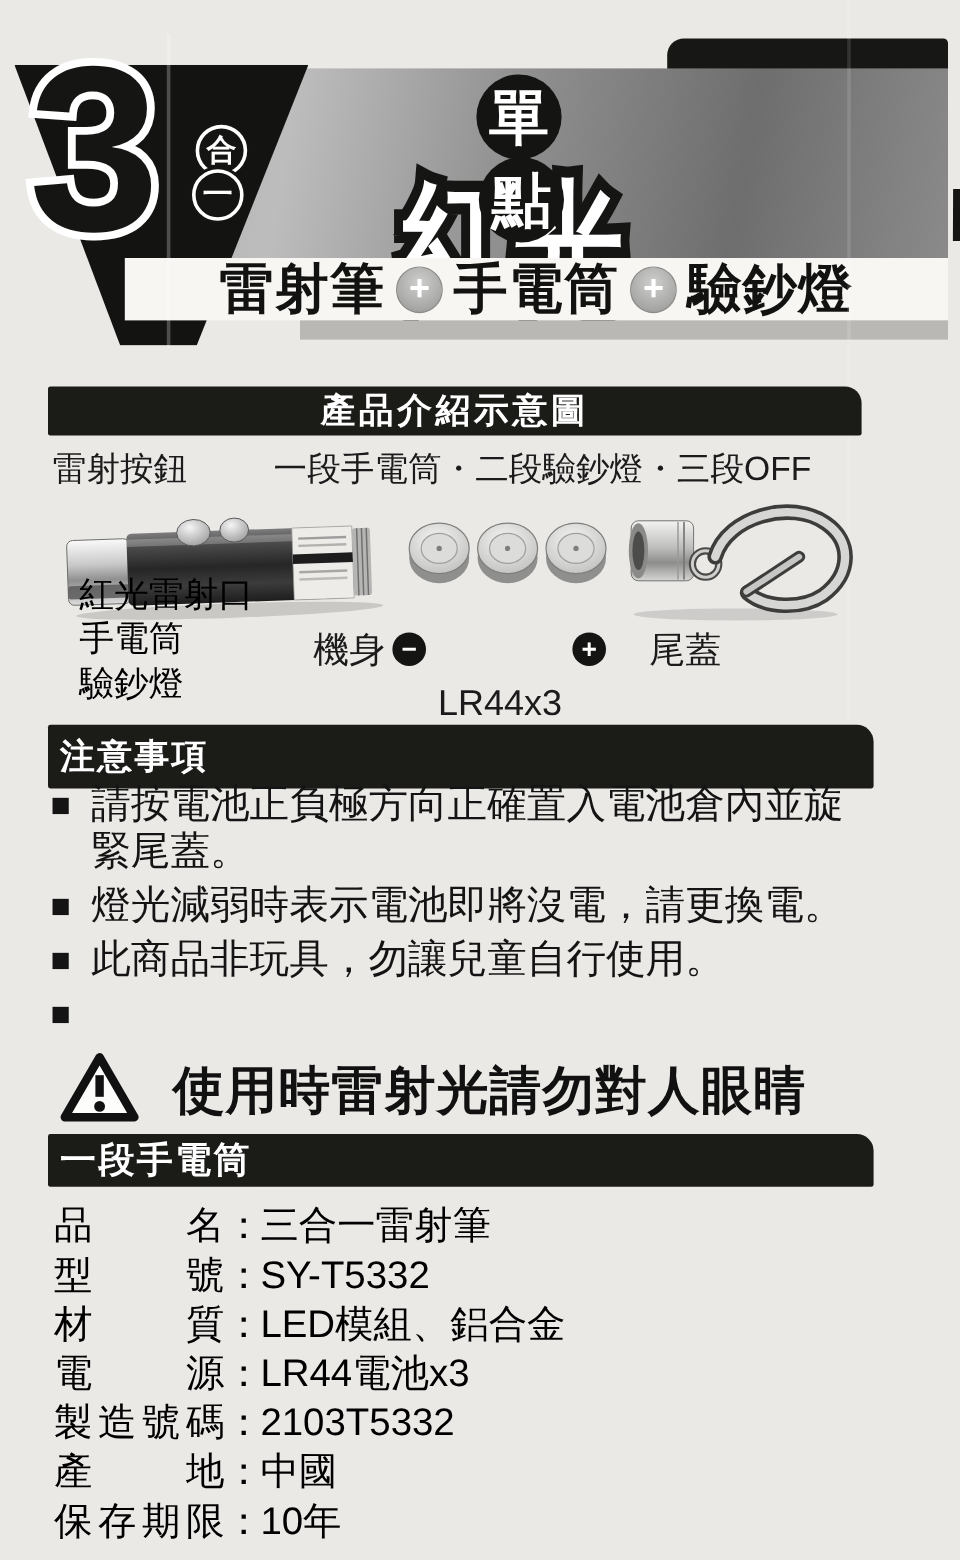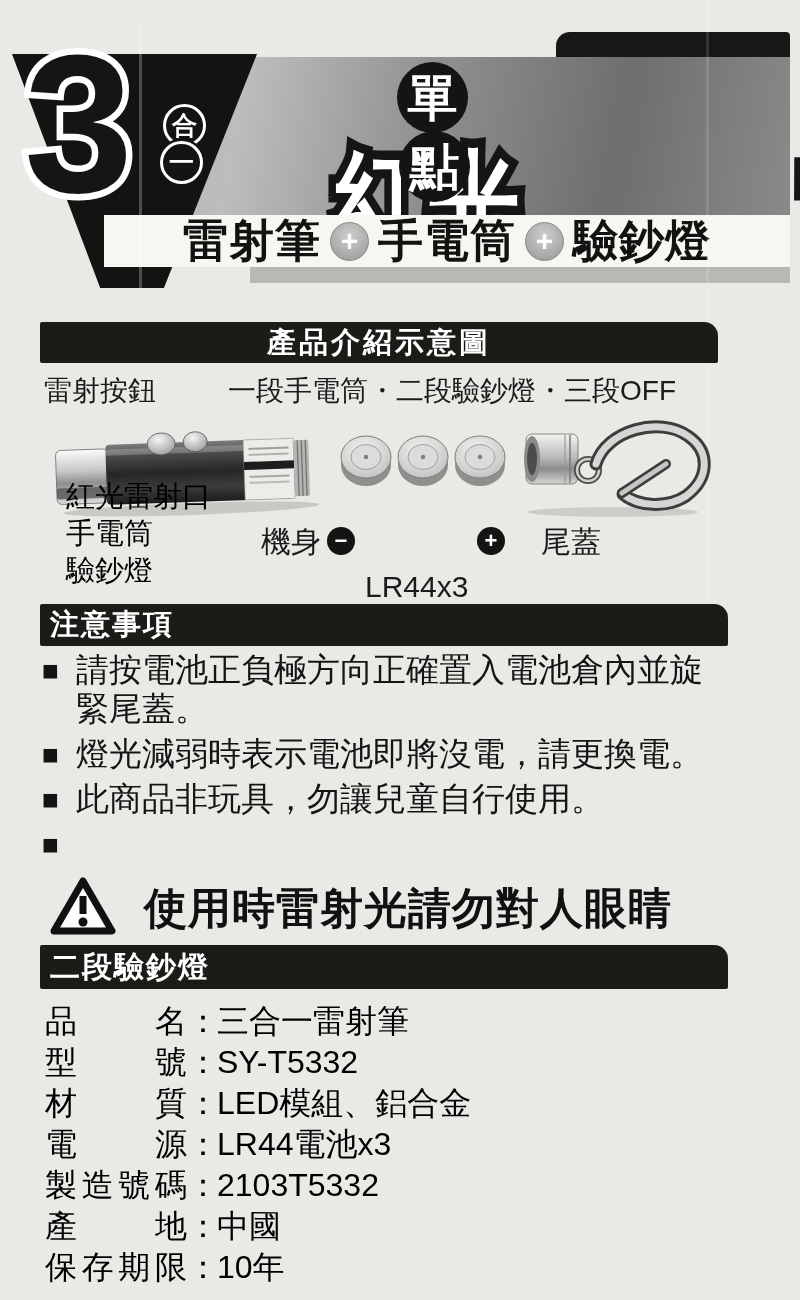--- a/index.html
+++ b/index.html
@@ -40,21 +40,21 @@
   .plus-gray{width:37px;height:37px;border-radius:50%;
       background:radial-gradient(circle at 50% 35%,#cfcfcd 0%,#a7a7a5 70%,#8f8f8d 100%);
       border:1px solid #8a8a88;color:#fff;font-size:30px;font-weight:900;
       display:flex;align-items:center;justify-content:center;line-height:1;}
   .graystrip{left:250px;top:267px;width:540px;height:16px;background:#b9b8b5;}
 
   
   .bar{background:#1b1b18;color:#fff;font-weight:bold;display:flex;align-items:center;
        border-radius:2px 14px 2px 2px;}
   .intro-bar{left:40px;top:322px;width:678px;height:41px;font-size:29px;justify-content:center;letter-spacing:3px;}
-  .notes-bar{left:40px;top:604px;width:678px;height:42px;font-size:29px;padding-left:10px;letter-spacing:2px;}
+  .notes-bar{left:40px;top:604px;width:678px;height:53px;font-size:29px;padding-left:10px;letter-spacing:2px;}
   .specs-bar{left:40px;top:945px;width:678px;height:44px;font-size:30px;padding-left:10px;letter-spacing:2px;}
 
   
   .small-label{font-size:28px;color:#1b1b1b;white-space:nowrap;}
   .front-labels{left:66px;top:478px;font-size:29px;line-height:37px;color:#000000;}
   .pm-icon{width:28px;height:28px;border-radius:50%;background:#141412;color:#fff;
       font-size:22px;font-weight:bold;display:flex;align-items:center;justify-content:center;line-height:1;}
 
   
   .notes-list{left:42px;top:650px;width:692px;}
@@ -267,21 +267,21 @@
 
   <svg class="abs" style="left:50px;top:876px;" width="66" height="60" viewBox="0 0 66 60">
     <polygon points="33,5 62,55 4,55" fill="#fdfdfb" stroke="#111" stroke-width="7" stroke-linejoin="round"></polygon>
     <rect x="29.5" y="20" width="7" height="18" fill="#111"></rect>
     <circle cx="33" cy="46" r="4.5" fill="#111"></circle>
   </svg>
   <div class="abs warning-text" style="left:144px;top:880px;">使用時雷射光請勿對人眼睛</div>
 
   
   <div class="abs bar specs-bar">
-    <span>二段驗鈔燈</span>
+    <span>一段手電筒</span>
   </div>
 
   <div class="abs specs-list">
     <div class="spec-row">
       <span class="spec-label">品名</span>
         <span class="spec-colon">：</span>
         <span class="spec-value">三合一雷射筆</span>
     </div>
     <div class="spec-row">
       <span class="spec-label">型號</span>

